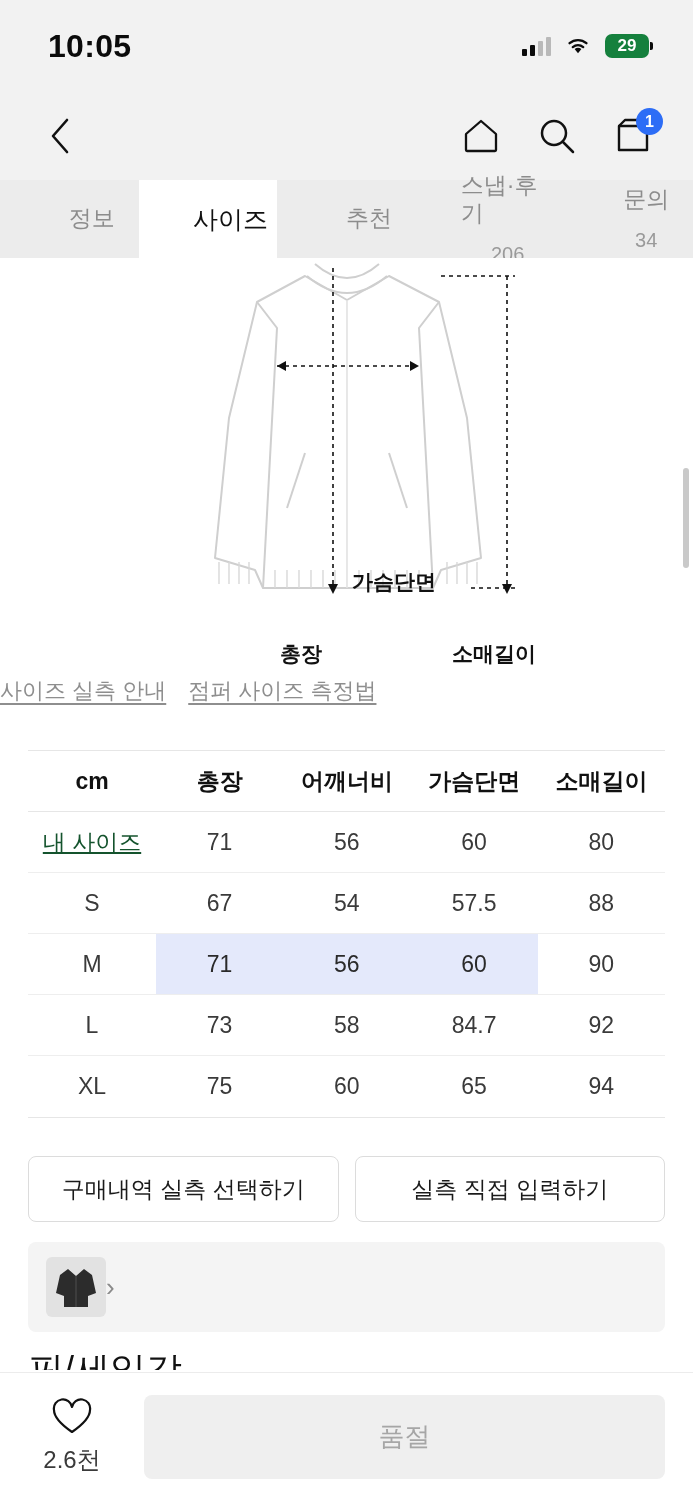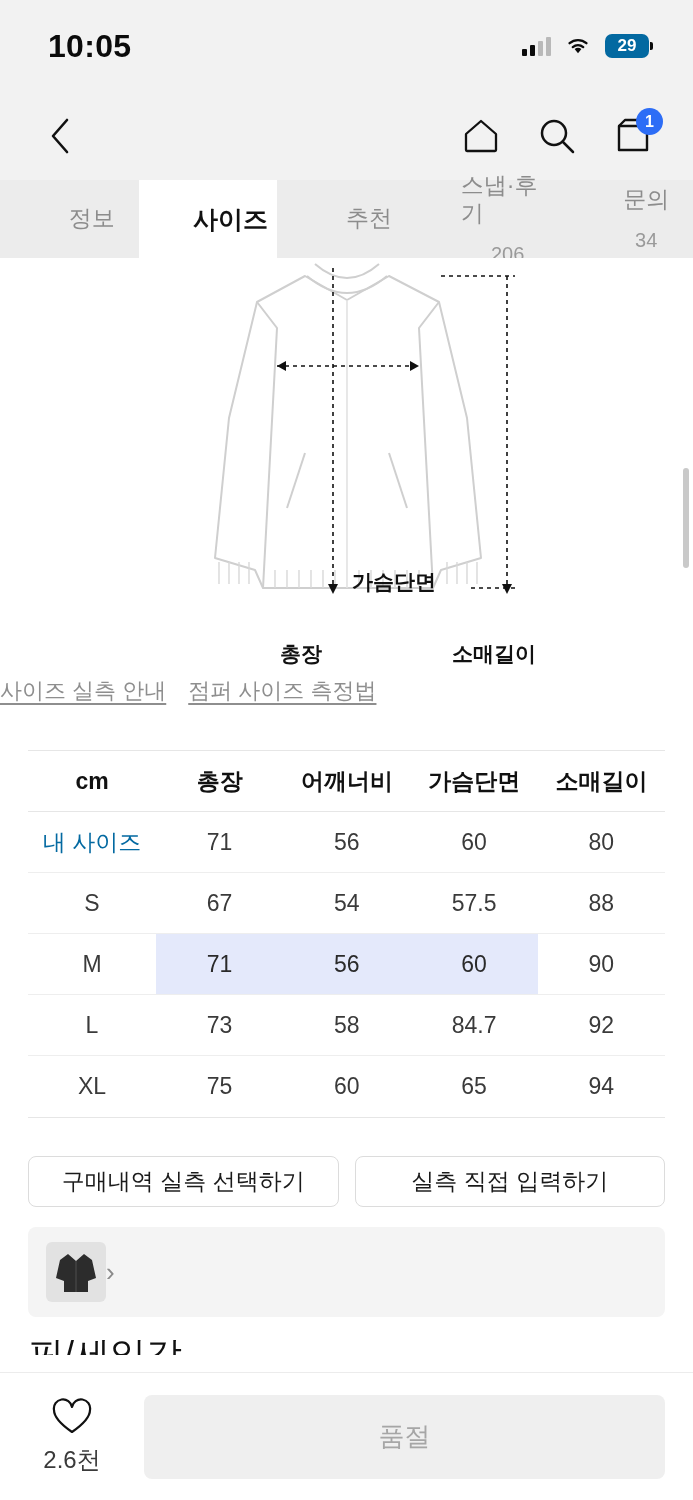--- a/index.html
+++ b/index.html
@@ -42,21 +42,21 @@
   .sig-bars { display: flex; align-items: flex-end; gap: 3px; height: 20px; }
   .sig-bars i { display: block; width: 5px; background: #0b0b0b; border-radius: 1px; }
   .sig-bars i:nth-child(1) { height: 7px; }
   .sig-bars i:nth-child(2) { height: 11px; }
   .sig-bars i:nth-child(3) { height: 15px; background: #b9b9b9; }
   .sig-bars i:nth-child(4) { height: 19px; background: #b9b9b9; }
   .wifi { width: 26px; height: 20px; position: relative; }
   .wifi svg { display: block; }
   .batt {
     width: 44px; height: 24px;
-    background: #0369a1;
+    background: #15803d;
     border-radius: 7px;
     display: flex; align-items: center; justify-content: center;
     position: relative;
   }
   .batt span { color: #fff; font-size: 17px; font-weight: 600; }
   .batt:after {
     content: "";
     position: absolute; right: -4px; top: 8px;
     width: 3px; height: 8px;
     background: #0b0b0b; border-radius: 0 2px 2px 0;
@@ -103,21 +103,21 @@
     font-size: 23px;
     color: #8c8c8c;
     line-height: 1.2;
     background: #ececec;
     padding-left: 45px;
   }
   .tab .cnt { font-size: 20px; color: #9a9a9a; margin-top: 14px; }
   .tab.active {
     background: #ffffff;
     color: #111111;
-    font-weight: 700;
+    font-weight: 400;
     font-size: 25px;
   }
 
   
   .content {
     flex: 1 1 auto;
     position: relative;
     overflow: hidden;
     background: #ffffff;
   }
@@ -178,31 +178,31 @@
     display: flex;
     align-items: center;
     justify-content: center;
     font-size: 23px;
     color: #3a3a3a;
   }
   .stcell.first { flex: 0 0 128px; text-align: center; }
   .strow.header .stcell { font-weight: 700; color: #111; font-size: 23px; }
   .strow.header { border-bottom: 1px solid #e6e6e6; }
   .stcell.hl { background: #e4e9fb; color: #2a2a2a; }
-  .strow.mysize .stcell.first { color: #0369a1; }
+  .strow.mysize .stcell.first { color: #14532d; text-decoration: underline; }
 
   
   .actions {
     display: flex;
     gap: 16px;
     margin: 38px 28px 0 28px;
   }
   .act-btn {
     flex: 1;
-    height: 51px;
+    height: 66px;
     border: 1px solid #dcdcdc;
     border-radius: 8px;
     display: flex;
     align-items: center;
     justify-content: center;
     font-size: 23px;
     color: #1a1a1a;
     background: #fff;
   }
 

